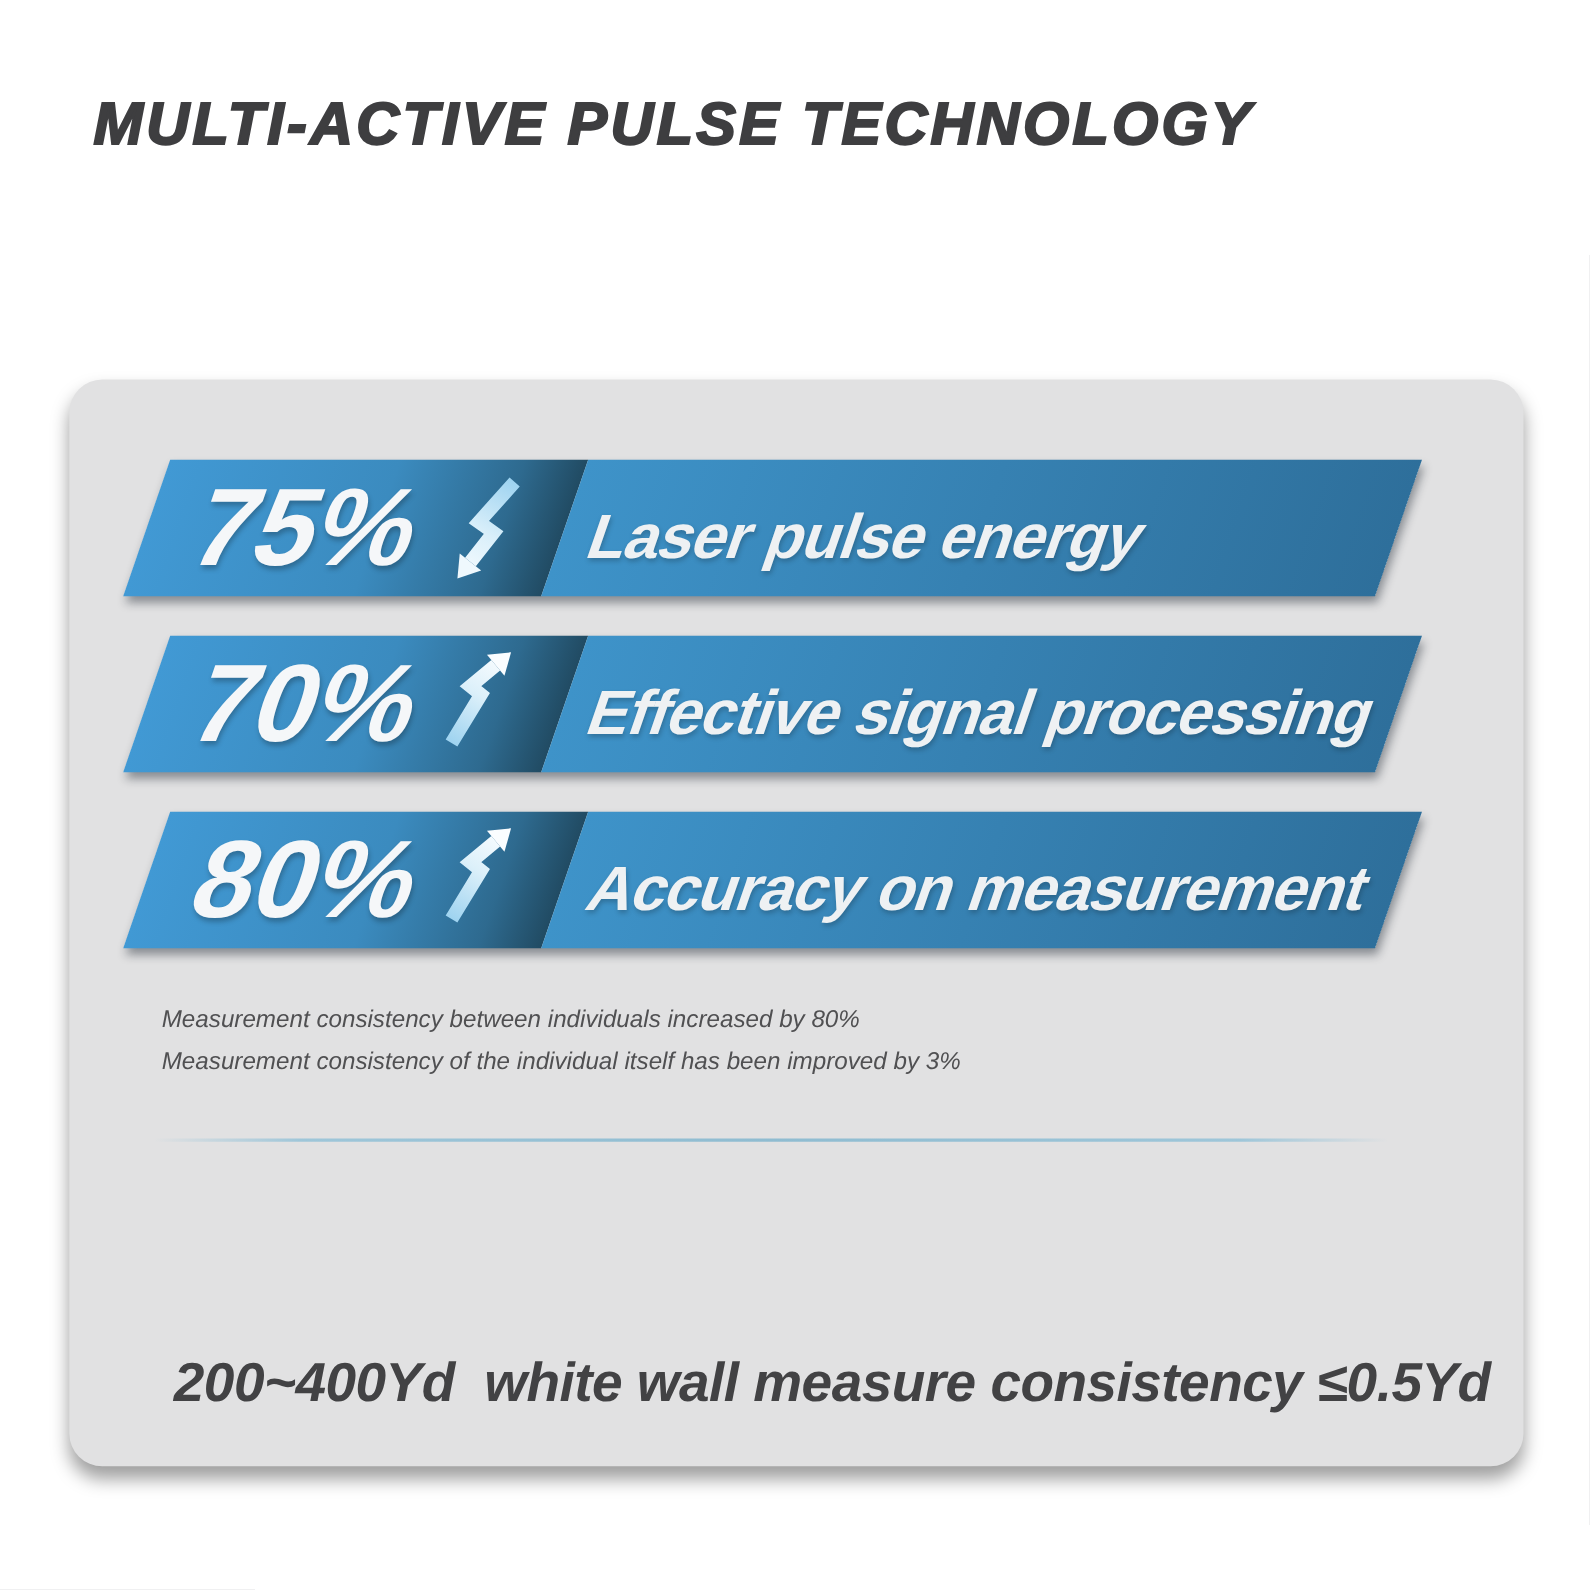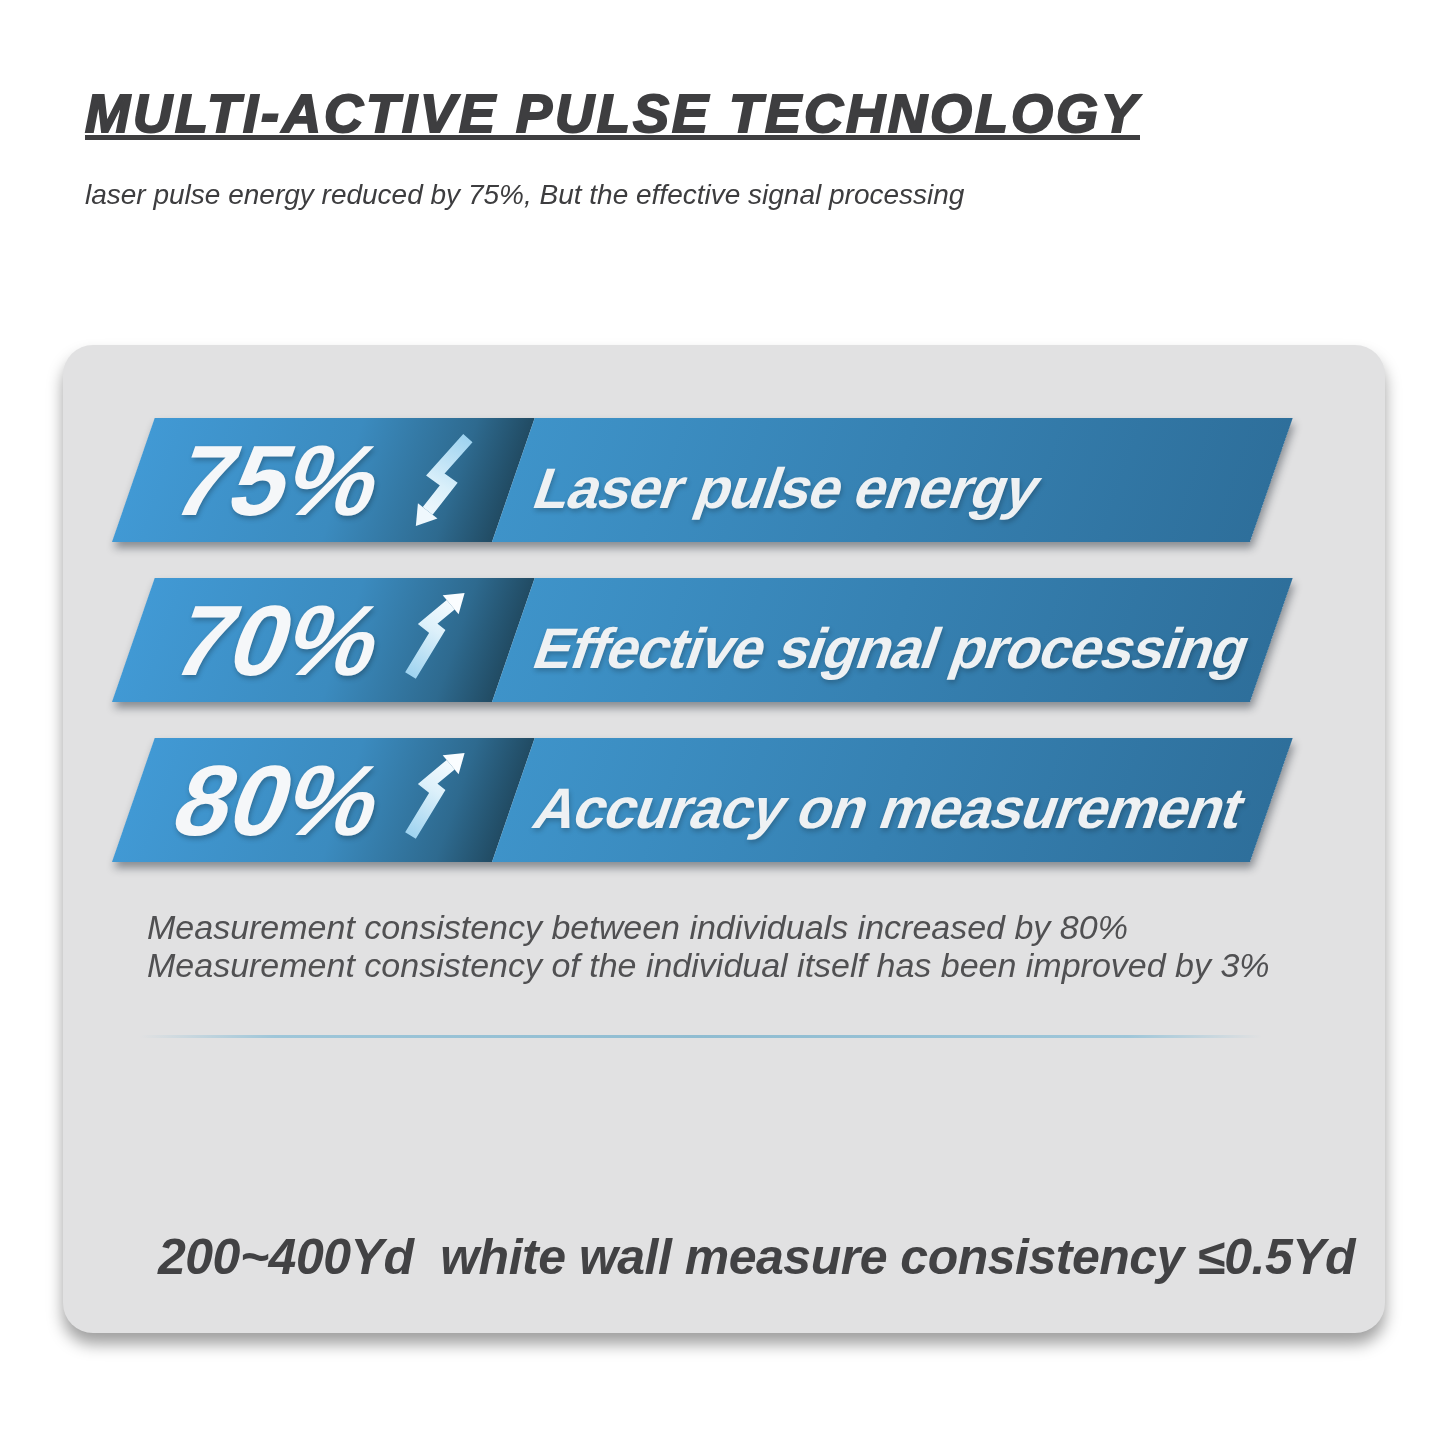--- a/index.html
+++ b/index.html
@@ -10,21 +10,20 @@
     position:relative;
     overflow:hidden;
   }
   .page-title{
     position:absolute;left:85px;top:82px;
     font-size:54px;font-weight:bold;font-style:italic;
     color:#3E3E40;
     letter-spacing:3px;
     -webkit-text-stroke:2px #3E3E40;
     white-space:nowrap;
-    text-decoration:underline;
   }
   .intro{
     position:absolute;left:85px;top:174px;
     font-size:28px;font-style:italic;
     color:#3D3D3F;line-height:41px;
   }
   .card{
     position:absolute;left:63px;top:345px;
     width:1322px;height:988px;
     background:#E1E1E2;
@@ -70,21 +69,21 @@
   .arrow.up{transform:skewX(19deg) translateY(2px);}
   .lbl{
     font-size:57px;font-weight:bold;line-height:1;
     color:#EEF1F3;letter-spacing:-1px;
     transform:translateY(8px);
     text-shadow:2px 3px 5px rgba(0,0,0,0.22);
     white-space:nowrap;
   }
   .consistency{
     position:absolute;left:84px;top:563px;
-    font-size:34px;font-style:italic;
+    font-size:22px;font-style:italic;
     color:#505052;line-height:38px;
   }
   .divider{
     position:absolute;left:77px;top:690px;
     width:1122px;height:3px;border-radius:2px;
     background:linear-gradient(90deg,rgba(158,198,217,0) 0%,#9EC6D9 12%,#8FBCD1 50%,#9EC6D9 88%,rgba(158,198,217,0) 100%);
   }
   .specs{
     position:absolute;left:95px;top:757px;
     font-size:50px;font-weight:bold;font-style:italic;
@@ -107,21 +106,20 @@
       <stop offset="0" stop-color="#9ED3F0"></stop>
       <stop offset="0.55" stop-color="#DCF0FA"></stop>
       <stop offset="1" stop-color="#FAFDFF"></stop>
     </linearGradient>
   </defs>
 </svg>
 
 <div class="page-title">MULTI-ACTIVE PULSE TECHNOLOGY</div>
 
 <div class="intro">
-  <div>laser pulse energy reduced by 75%, But the effective signal processing</div>
 </div>
 
 <div class="card">
 
   <div class="banner b1">
     <div class="banner-left">
       <span class="pct">75%</span>
       <svg class="arrow down" viewBox="0 0 92 114">
         <path d="M80 6 L46 44 L60 54 L38 82" fill="none" stroke="url(#gradDown)" stroke-width="13"></path>
         <polygon points="25.6,97.7 48.2,90 27.8,74" fill="#EFF8FD"></polygon>

